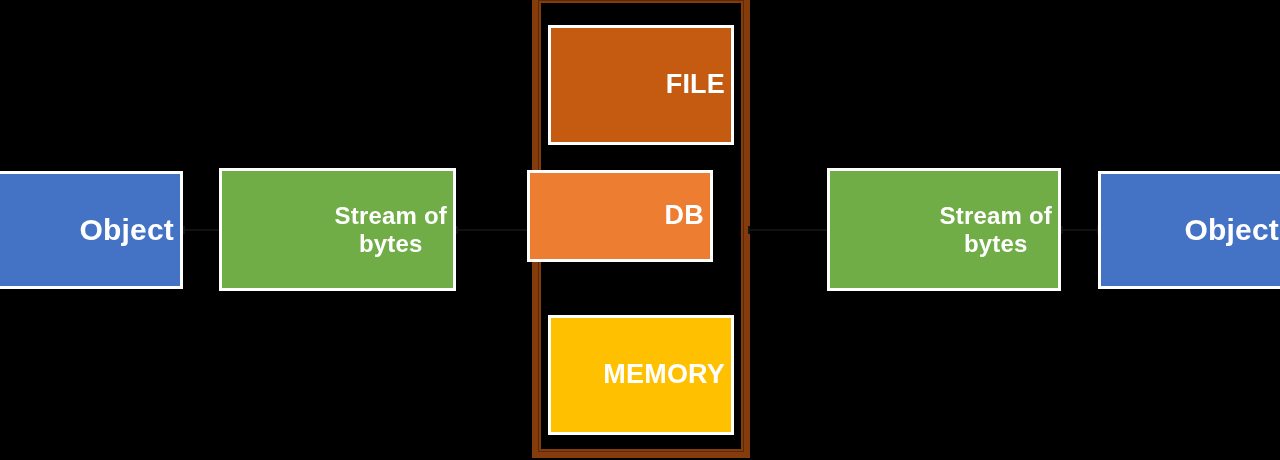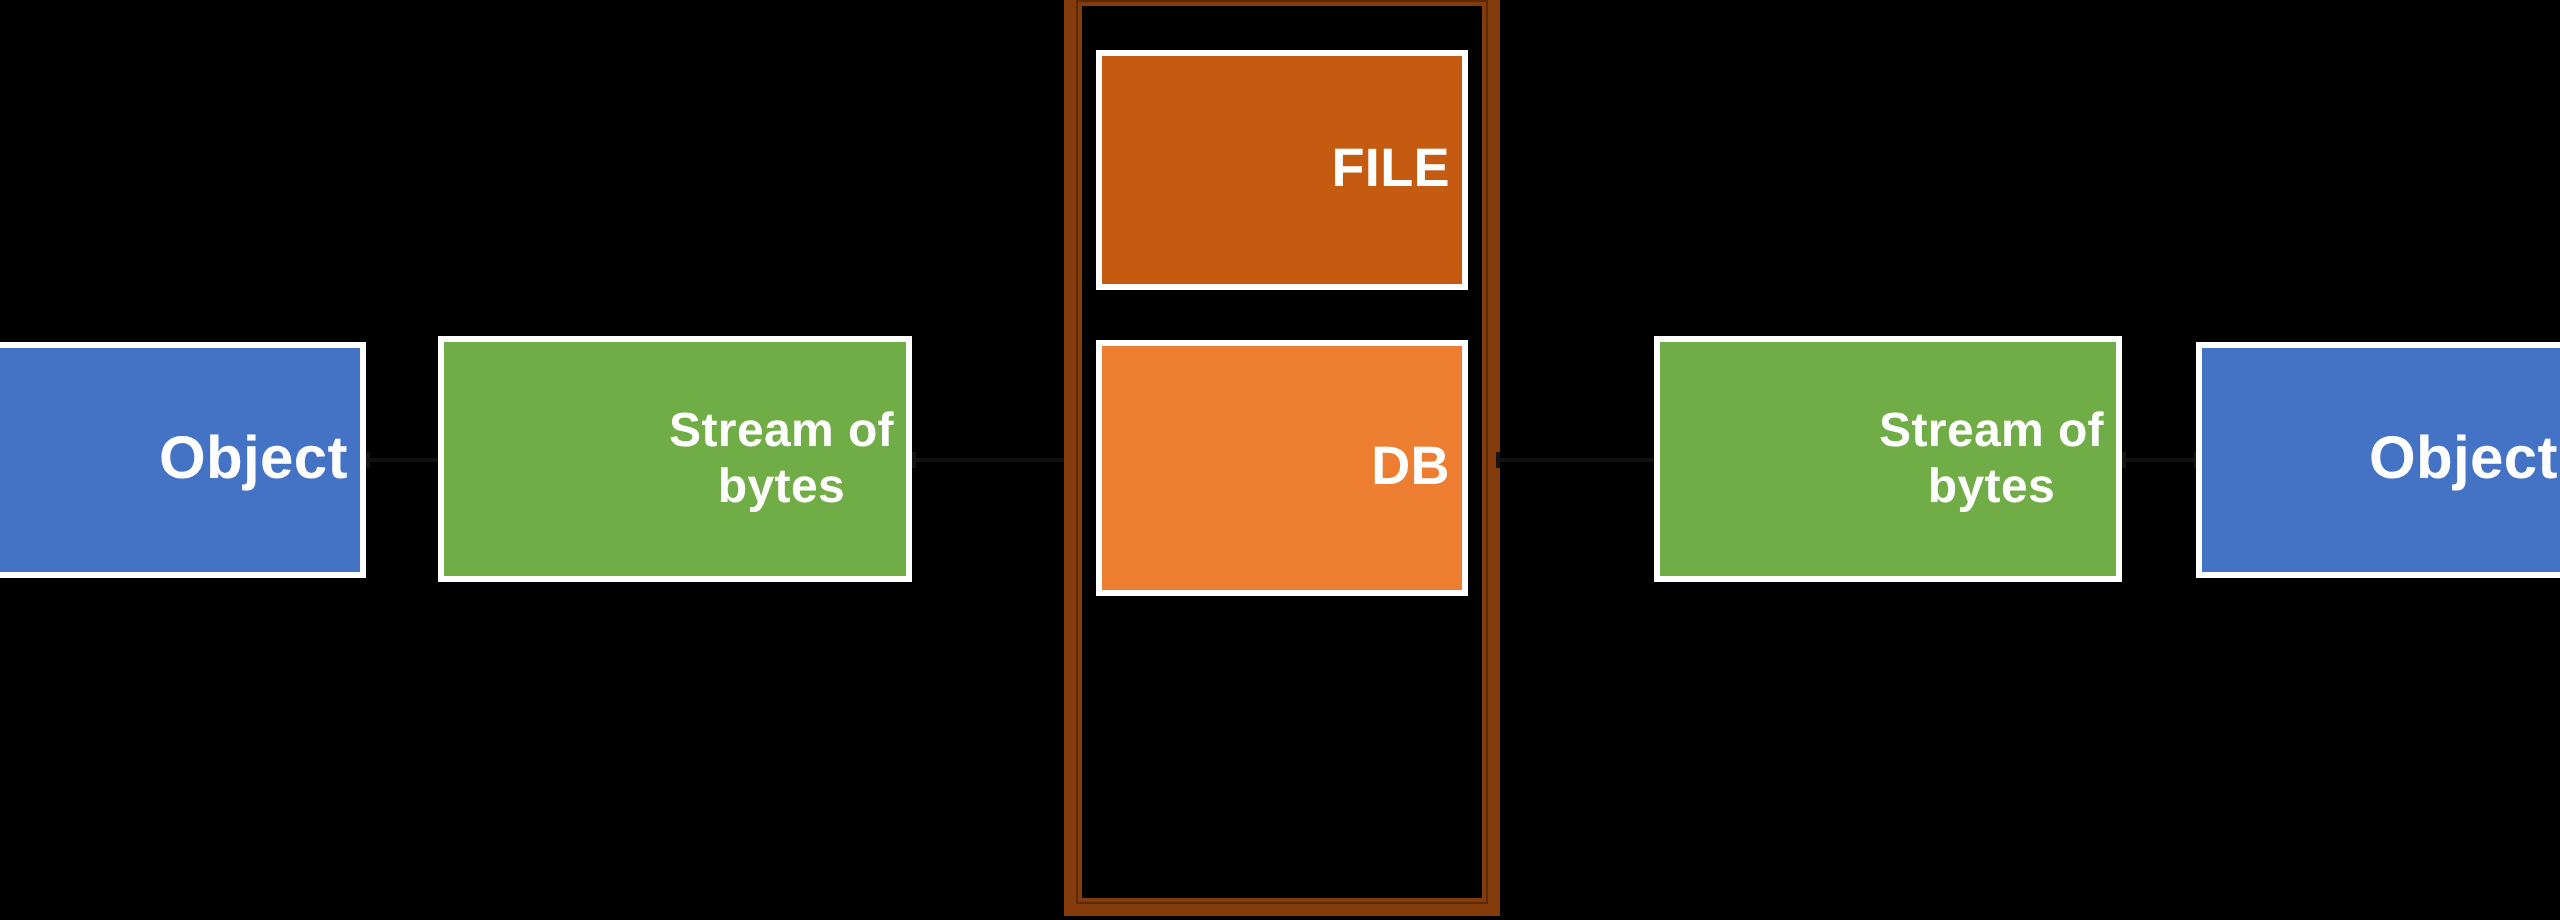--- a/index.html
+++ b/index.html
@@ -74,21 +74,21 @@
     border: 1px solid #5c2906;
     background: transparent;
     pointer-events: none;
   }
 
   
   .media {
     font-size: 27px;
   }
   .media-file   { background: #c55a11; left: 548px; top: 25px;  width: 186px; height: 120px; }
-  .media-db     { background: #ed7d31; left: 548px; top: 170px; width: 186px; height: 128px; }
+  .media-db     { background: #ed7d31; left: 527px; top: 170px; width: 186px; height: 92px; }
   .media-memory { background: #ffc000; left: 548px; top: 315px; width: 186px; height: 120px; }
 
   
   .connector {
     position: absolute;
     top: 229px;
     height: 2px;
     background: #111111;
   }
   .connector::before,
@@ -130,20 +130,23 @@
   <div class="storage-frame-inner"></div>
 
   <div class="box media media-file">
     <span class="box-label">FILE</span>
   </div>
 
   <div class="box media media-db">
     <span class="box-label">DB</span>
   </div>
 
+  <div class="box media media-memory">
+    <span class="box-label">MEMORY</span>
+  </div>
 
   <div class="connector conn-3"></div>
 
   <div class="box node-stream stream-right">
     <span class="box-label">Stream of
 bytes</span>
   </div>
 
   <div class="connector conn-4"></div>
 

